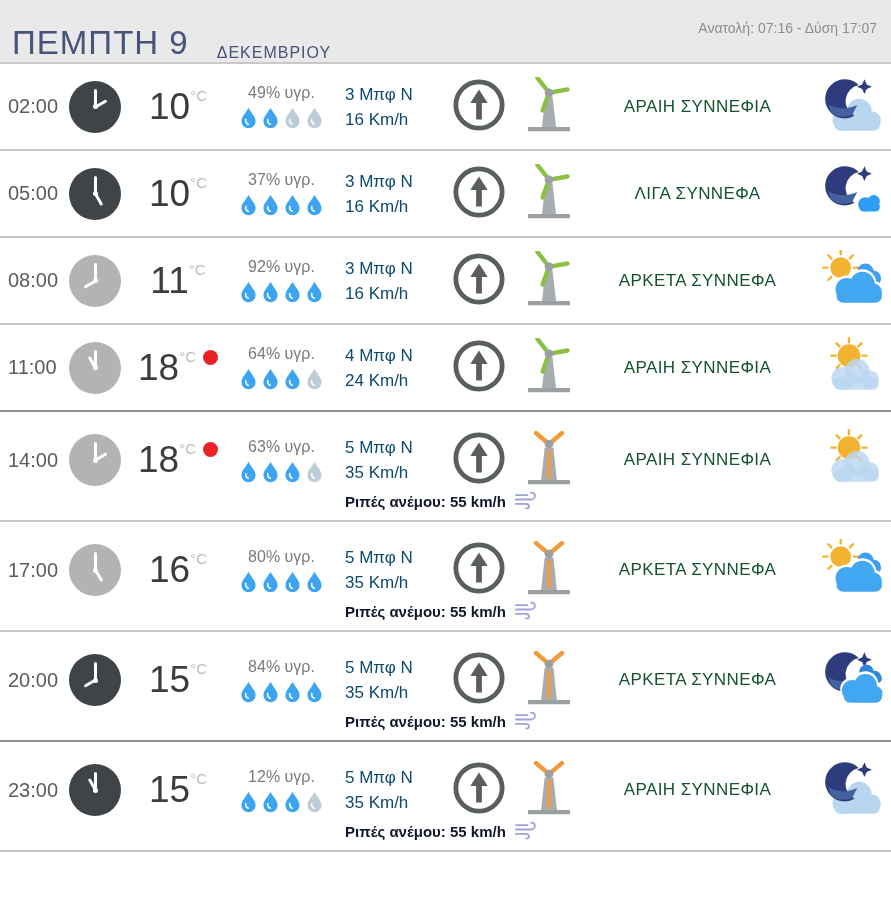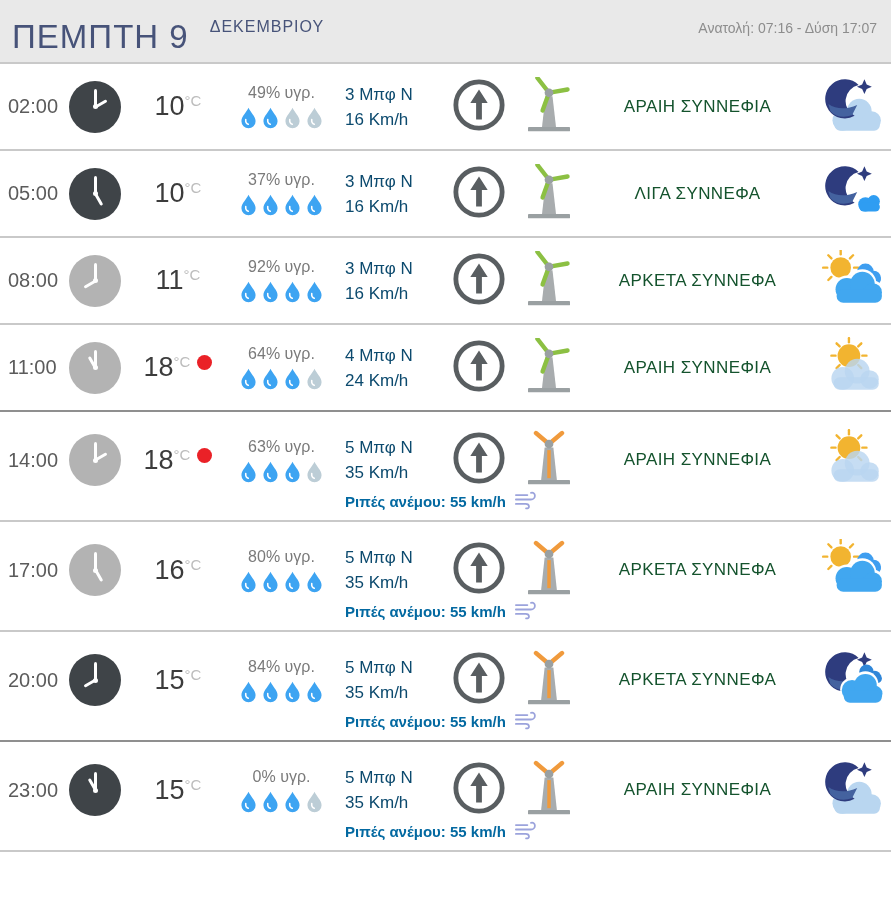--- a/index.html
+++ b/index.html
@@ -1,21 +1,21 @@
 <!DOCTYPE html>
 <html><head>
 <meta charset="utf-8">
 <style>
   html,body{margin:0;padding:0;}
   body{width:891px;background:#fff;font-family:"Liberation Sans","DejaVu Sans",sans-serif;}
   .page{width:891px;}
 
   
   .header{height:62px;background:#e9e9e9;display:flex;justify-content:space-between;box-sizing:border-box;padding:0 14px 0 12px;}
-  .title-wrap{display:flex;align-items:flex-start;gap:21px;margin-top:18px;}
+  .title-wrap{display:flex;align-items:flex-end;gap:28px;margin-top:18px;}
   .title{font-size:33px;color:#475379;letter-spacing:1px;font-weight:400;}
   .subtitle{font-size:16px;color:#475379;letter-spacing:1px;}
   .suninfo{font-size:14px;color:#8d8d8d;margin-top:20px;}
 
   
   .row{position:relative;height:87px;background:#fff;border-top:2px solid #c9c9c9;display:grid;
        grid-template-columns:54px 66px 100px 107px 110px 68px 72px 225px 81px;
        align-items:center;padding-left:8px;box-sizing:border-box;}
   .row.tall{height:110px;padding-bottom:12px;}
   .row.sep-dark{border-top-color:#8f8f8f;}
@@ -26,37 +26,37 @@
   .clockc{display:flex;justify-content:center;}
   .clock{width:52px;height:52px;border-radius:50%;position:relative;}
   .clock.dark{background:#3f4448;}
   .clock.light{background:#b3b3b3;}
   .hand{position:absolute;left:50%;bottom:50%;width:3px;margin-left:-1.5px;background:#fff;border-radius:2px;transform-origin:50% 100%;}
   .hand.min{height:18px;}
   .hand.hour{height:13px;}
   .clock .pin{position:absolute;left:50%;top:50%;width:5px;height:5px;margin:-2.5px 0 0 -2.5px;background:#fff;border-radius:50%;}
 
   .tempc{display:flex;justify-content:center;align-items:flex-start;}
-  .temp{font-size:27px;color:#3c3c3c;}
+  .temp{font-size:37px;color:#3c3c3c;}
   .unit{font-size:15px;color:#bcbcbc;margin-top:1px;}
   .record-dot{width:15px;height:15px;border-radius:50%;background:#ea2127;margin-left:7px;margin-top:3px;display:none;}
 
   .humc{text-align:center;}
   .hum{font-size:16px;color:#7a7a7a;margin-bottom:5px;}
   .drops{display:flex;justify-content:center;gap:3px;}
   .drops svg{width:19px;height:22px;}
 
   .windc{font-size:17px;color:#0c4a6e;line-height:25px;padding-left:10px;}
 
   .dirc,.turbc{display:flex;justify-content:center;align-items:center;}
   .descc{text-align:center;font-size:17px;color:#14532d;letter-spacing:.4px;}
   .iconc{display:flex;justify-content:center;align-items:center;}
 
   .gustline{position:absolute;left:345px;bottom:6px;display:none;align-items:center;gap:7px;
-            font-size:15px;font-weight:bold;color:#0369a1;}
+            font-size:15px;font-weight:bold;color:#0f172a;}
   .row.tall .gustline{display:flex;}
 </style>
 </head>
 <body>
 
 <div class="page">
   <div class="header">
     <div class="title-wrap">
       <span class="title">ΠΕΜΠΤΗ 9</span>
       <span class="subtitle">ΔΕΚΕΜΒΡΙΟΥ</span>
@@ -705,21 +705,21 @@
         <div class="hand min"></div>
         <div class="pin"></div>
       </div>
     </div>
     <div class="tempc">
       <span class="temp">15</span>
       <span class="unit">°C</span>
 
     </div>
     <div class="humc">
-      <div class="hum">0% υγρ.</div>
+      <div class="hum">12% υγρ.</div>
       <div class="drops">
             <svg viewBox="0 0 24 28">
               <path d="M12 1 C10 6 3 12 3 18 a9 9 0 0 0 18 0 C21 12 14 6 12 1 Z" fill="#3da4f2"></path>
               <path d="M8.5 16 a4.5 5.5 0 0 0 3.2 6" stroke="#fff" stroke-width="2" fill="none" stroke-linecap="round"></path>
             </svg>
             <svg viewBox="0 0 24 28">
               <path d="M12 1 C10 6 3 12 3 18 a9 9 0 0 0 18 0 C21 12 14 6 12 1 Z" fill="#3da4f2"></path>
               <path d="M8.5 16 a4.5 5.5 0 0 0 3.2 6" stroke="#fff" stroke-width="2" fill="none" stroke-linecap="round"></path>
             </svg>
             <svg viewBox="0 0 24 28">

